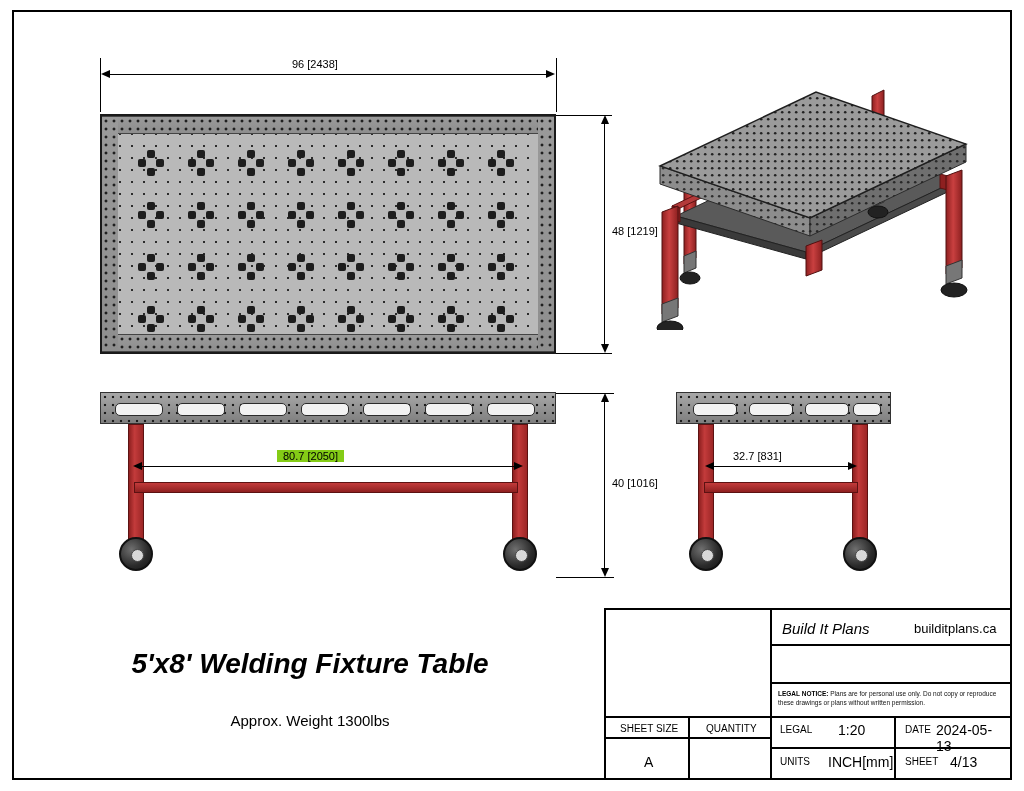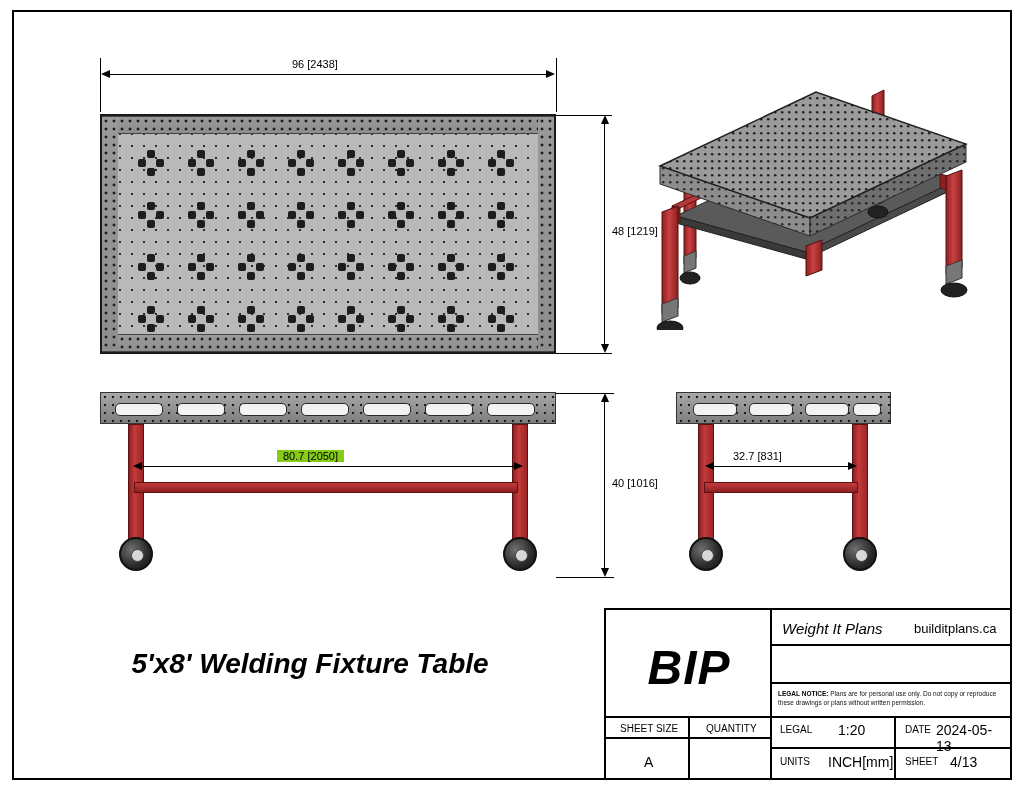--- a/index.html
+++ b/index.html
@@ -600,41 +600,41 @@
         <div class="hub"></div>
       </div>
   </div>
 
   <div class="dimline h" style="left:714px; top:466px; width:134px;"></div>
   <div class="arrow left" style="left:705px; top:462px;"></div>
   <div class="arrow right" style="left:848px; top:462px;"></div>
   <div class="dimtext" style="left:729px; top:450px; background:#fff; padding:0 4px;">32.7 [831]</div>
 
   <div class="main-title">5'x8' Welding Fixture Table</div>
+  <div class="sub-title">Approx. Weight 1300lbs</div>
 
   <div id="titleblock">
 
     <div class="tb-line" style="left:164px; top:0; width:2px; height:168px;"></div>
 
     <div class="tb-line" style="left:164px; top:34px; width:242px; height:2px;"></div>
 
     <div class="tb-line" style="left:164px; top:72px; width:242px; height:2px;"></div>
 
     <div class="tb-line" style="left:0px; top:106px; width:406px; height:2px;"></div>
 
     <div class="tb-line" style="left:164px; top:137px; width:242px; height:2px;"></div>
 
     <div class="tb-line" style="left:82px; top:106px; width:2px; height:62px;"></div>
     <div class="tb-line" style="left:0px; top:127px; width:164px; height:2px;"></div>
 
     <div class="tb-line" style="left:288px; top:106px; width:2px; height:62px;"></div>
 
-    <div class="bip-logo">BIP</div>
-
-    <div class="tb-cell tb-value" style="left:172px; top:8px; font-style:italic; font-size:15px;">Weight It Plans</div>
+
+    <div class="tb-cell tb-value" style="left:172px; top:8px; font-style:italic; font-size:15px;">Build It Plans</div>
     <div class="tb-cell tb-value" style="left:304px; top:9px; font-size:13px;">builditplans.ca</div>
 
 
     <div class="legal" style="left:172px; top:80px; width:226px;"><b>LEGAL NOTICE:</b><span> Plans are for personal use only. Do not copy or reproduce these drawings or plans without written permission.</span></div>
 
     <div class="tb-cell tb-label" style="left:10px; top:111px;">SHEET SIZE</div>
     <div class="tb-cell tb-value" style="left:34px; top:142px;">A</div>
 
     <div class="tb-cell tb-label" style="left:96px; top:111px;">QUANTITY</div>
     <div class="tb-cell tb-value" style="left:116px; top:142px;"></div>

